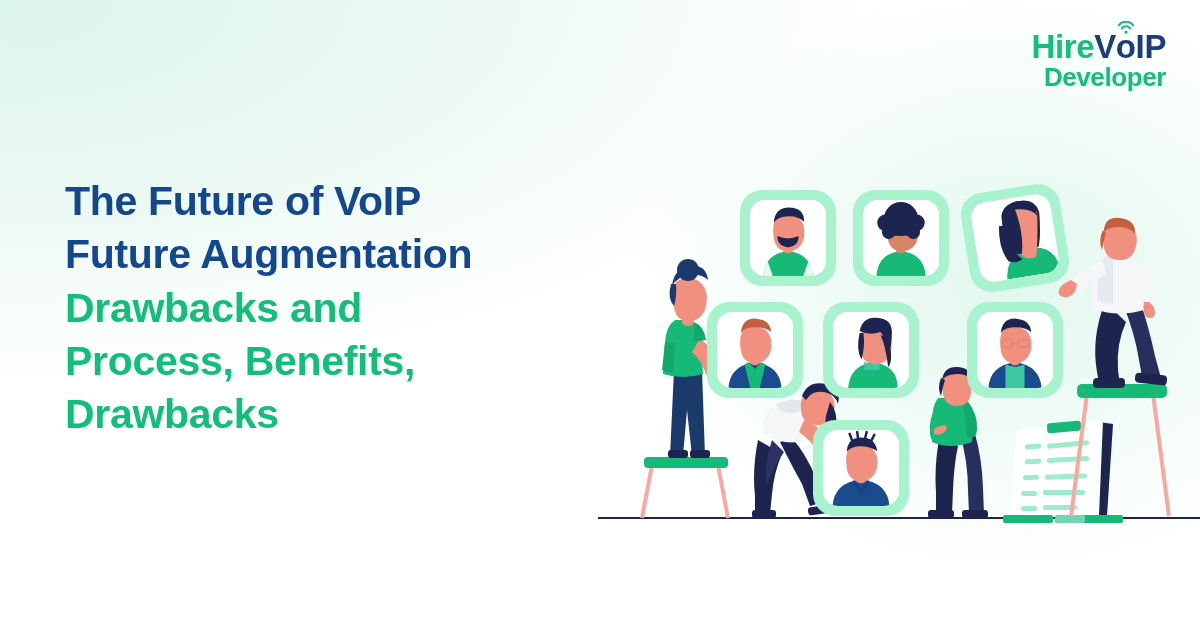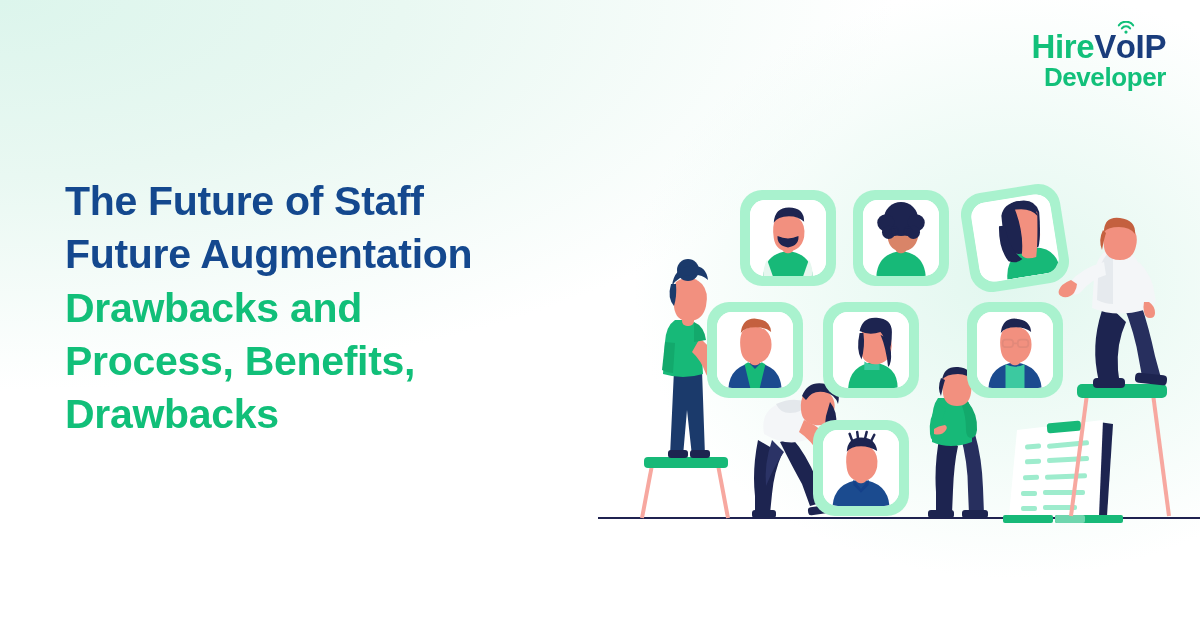--- a/index.html
+++ b/index.html
@@ -92,21 +92,21 @@
       <span class="l-green">Hire</span><span class="l-navy">V</span><span class="wifi-wrap"><svg class="wifi" viewBox="0 0 17 13">
           <path d="M1.3 4.3 A9 9 0 0 1 15.7 4.3" fill="none" stroke="#12c07a" stroke-width="2.1" stroke-linecap="round"></path>
           <path d="M4.4 7.3 A5.2 5.2 0 0 1 12.6 7.3" fill="none" stroke="#12c07a" stroke-width="2.1" stroke-linecap="round"></path>
           <circle cx="8.5" cy="11.1" r="1.6" fill="#12c07a"></circle>
         </svg><span class="l-navy">o</span></span><span class="l-navy">IP</span>
     </div>
     <div class="logo-row2">Developer</div>
   </div>
 
   <div class="headline">
-    <span class="h-navy">The Future of Staff</span>
+    <span class="h-navy">The Future of VoIP</span>
     <span class="h-navy">Future Augmentation</span>
     <span class="h-green">Drawbacks and</span>
     <span class="h-green">Process, Benefits,</span>
     <span class="h-green">Drawbacks</span>
   </div>
 
   <div class="illo">
 
     <div class="ground"></div>
 

